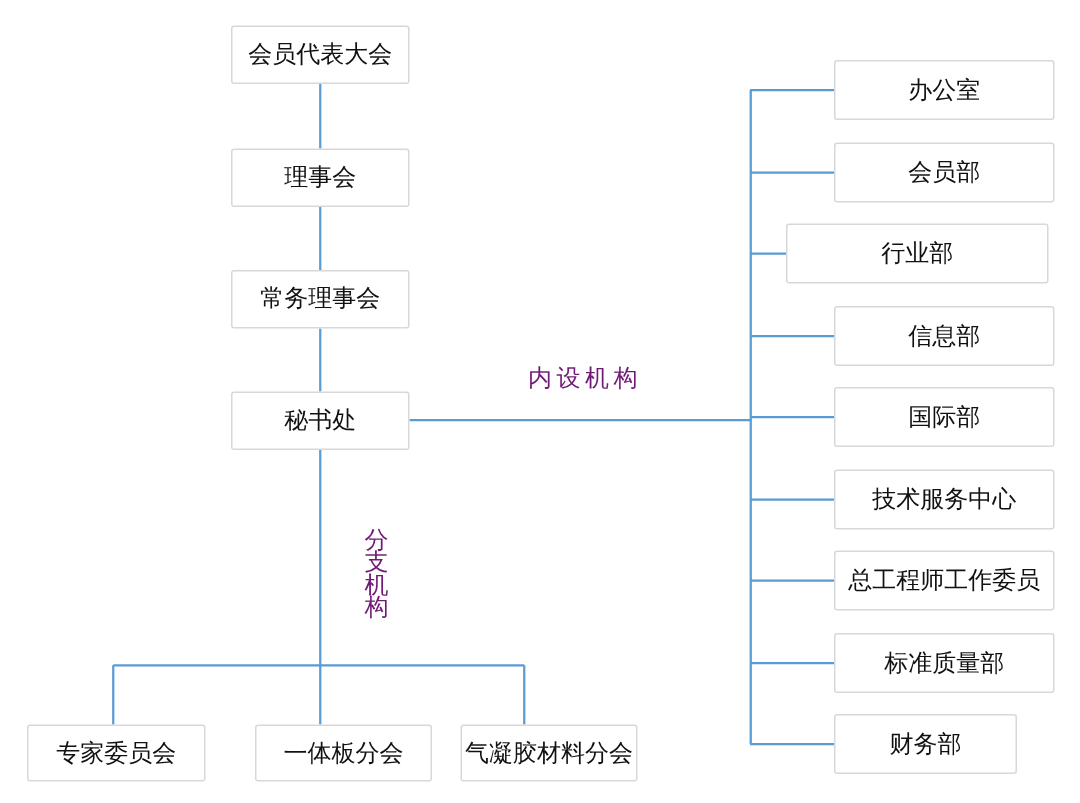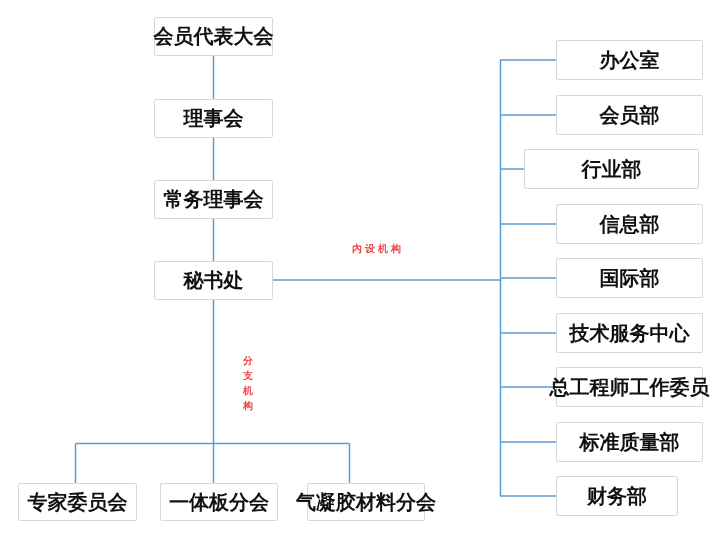--- a/index.html
+++ b/index.html
@@ -5,24 +5,24 @@
   html,body{margin:0;padding:0;background:#ffffff;}
   .canvas{
     position:relative;width:720px;height:535px;background:#ffffff;
     font-family:"Liberation Sans",sans-serif;overflow:hidden;
   }
   .lines{position:absolute;left:0;top:0;width:720px;height:535px;}
   .node{
     position:absolute;box-sizing:border-box;
     display:flex;align-items:center;justify-content:center;
     background:#ffffff;border:1px solid #d8d8d8;border-radius:2px;
-    font-size:20px;font-weight:700;color:#111111;white-space:nowrap;
+    font-size:16px;font-weight:400;color:#111111;white-space:nowrap;
   }
   .lbl{
-    position:absolute;font-size:10px;font-weight:700;color:#ef4444;
+    position:absolute;font-size:16px;font-weight:400;color:#701a75;
   }
   .lbl-horizontal{letter-spacing:3px;white-space:nowrap;}
   .lbl-vertical{
     width:16px;line-height:15px;text-align:left;
     word-break:break-all;letter-spacing:0;
   }
 </style>
 </head>
 <body>
 
@@ -65,16 +65,16 @@
   <div class="node" style="left:556px;top:95px;width:147px;height:40px">会员部</div>
   <div class="node" style="left:524px;top:149px;width:175px;height:40px">行业部</div>
   <div class="node" style="left:556px;top:258px;width:147px;height:40px">国际部</div>
   <div class="node" style="left:556px;top:204px;width:147px;height:40px">信息部</div>
   <div class="node" style="left:556px;top:313px;width:147px;height:40px">技术服务中心</div>
   <div class="node" style="left:556px;top:367px;width:147px;height:40px">总工程师工作委员</div>
   <div class="node" style="left:556px;top:422px;width:147px;height:40px">标准质量部</div>
   <div class="node" style="left:556px;top:476px;width:122px;height:40px">财务部</div>
 
   <div class="node" style="left:18px;top:483px;width:119px;height:38px">专家委员会</div>
-  <div class="node" style="left:160px;top:483px;width:118px;height:38px">一体板分会</div>
+  <div class="node" style="left:170px;top:483px;width:118px;height:38px">一体板分会</div>
   <div class="node" style="left:307px;top:483px;width:118px;height:38px">气凝胶材料分会</div>
 
 </div>
 
 </body></html>

